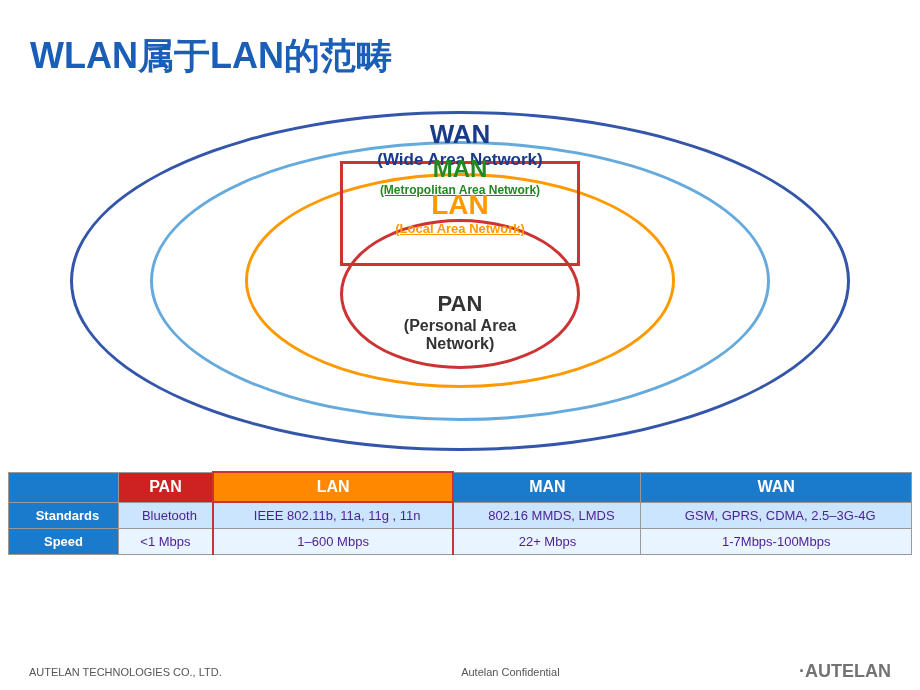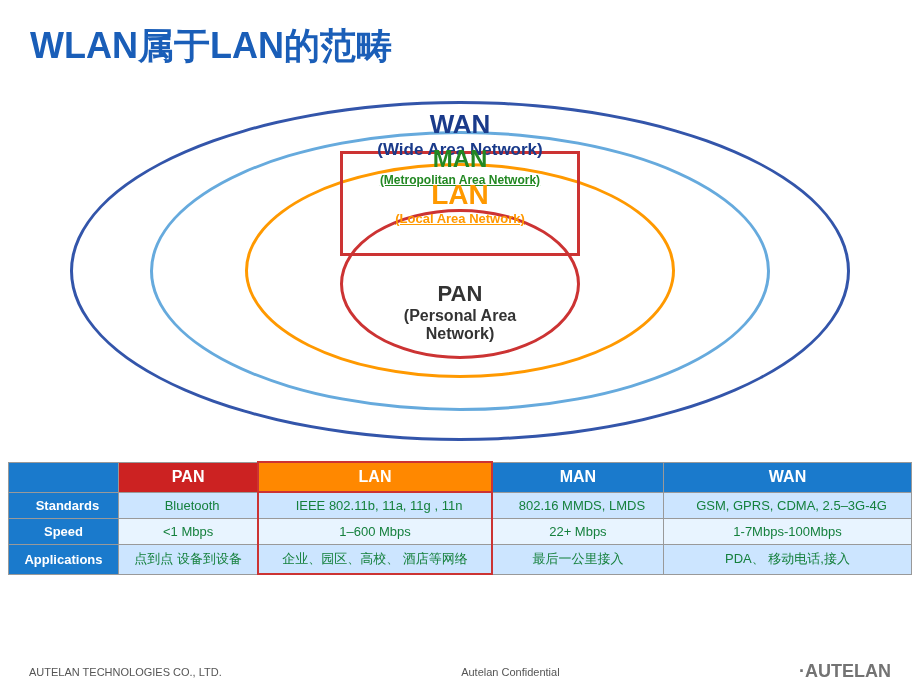--- a/index.html
+++ b/index.html
@@ -10,21 +10,21 @@
       font-family: Arial, sans-serif;
       overflow: hidden;
       position: relative;
     }
 
     
     .page-title {
       color: #1a5eb8;
       font-size: 36px;
       font-weight: bold;
-      padding: 22px 30px 10px 30px;
+      padding: 32px 30px 10px 30px;
     }
 
     
     .diagram-area {
       position: relative;
       width: 920px;
       height: 380px;
       display: flex;
       align-items: center;
       justify-content: center;
@@ -196,21 +196,21 @@
     
     .row-label {
       background: #1a7acc;
       color: white;
       font-weight: bold;
       font-size: 13px;
     }
 
     .cell-normal {
       background: #fff;
-      color: #15803d;
+      color: #4c1d95;
       font-size: 13px;
     }
 
     .cell-lan {
       background: #fff;
       border-left: 2px solid #cc3333;
       border-right: 2px solid #cc3333;
     }
 
     .cell-lan-last {
@@ -314,27 +314,20 @@
       <td class="cell-normal">802.16 MMDS, LMDS</td>
       <td class="cell-normal">GSM, GPRS, CDMA, 2.5–3G-4G</td>
     </tr>
         <tr class="row-speed">
       <td class="row-label">Speed</td>
       <td class="cell-normal">&lt;1 Mbps</td>
       <td class="cell-normal cell-lan ">1–600 Mbps</td>
       <td class="cell-normal">22+ Mbps</td>
       <td class="cell-normal">1-7Mbps-100Mbps</td>
     </tr>
-        <tr class="row-apps">
-      <td class="row-label">Applications</td>
-      <td class="cell-normal">点到点 设备到设备</td>
-      <td class="cell-normal cell-lan cell-lan-last">企业、园区、高校、 酒店等网络</td>
-      <td class="cell-normal">最后一公里接入</td>
-      <td class="cell-normal">PDA、 移动电话,接入</td>
-    </tr>
       </tbody>
   </table>
 </div>
 
 <div class="footer">
   <span>AUTELAN TECHNOLOGIES CO., LTD.</span>
   <span>Autelan Confidential</span>
   <span class="autelan-logo">·AUTELAN</span>
 </div>
 

